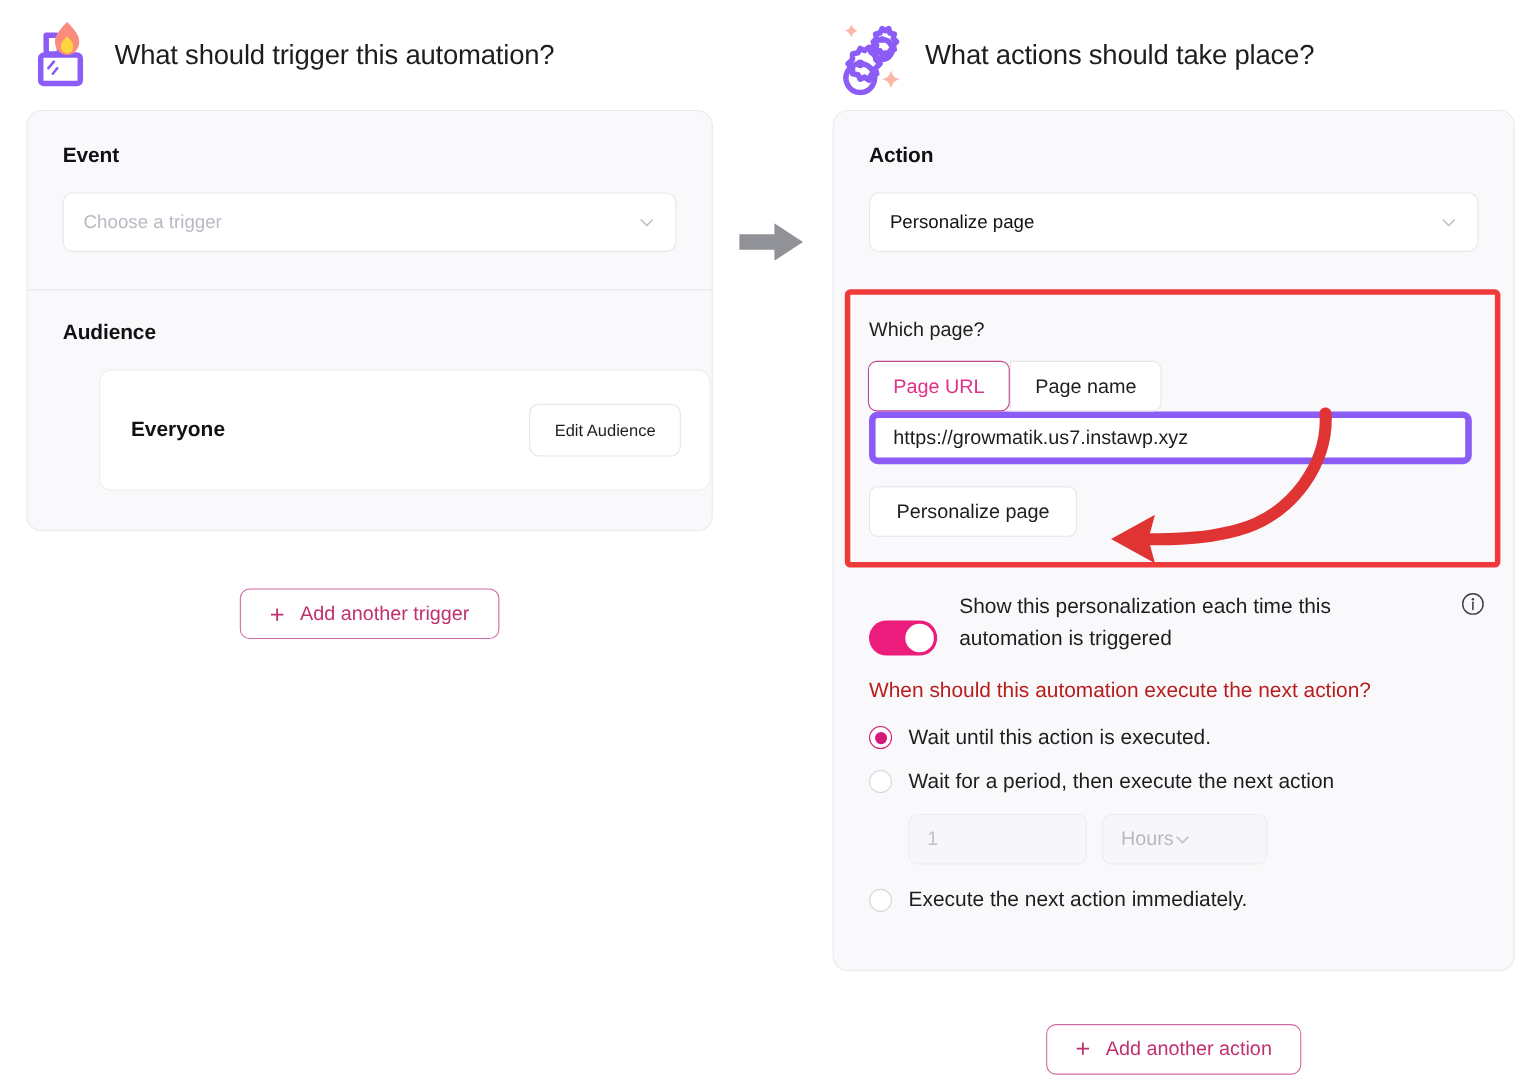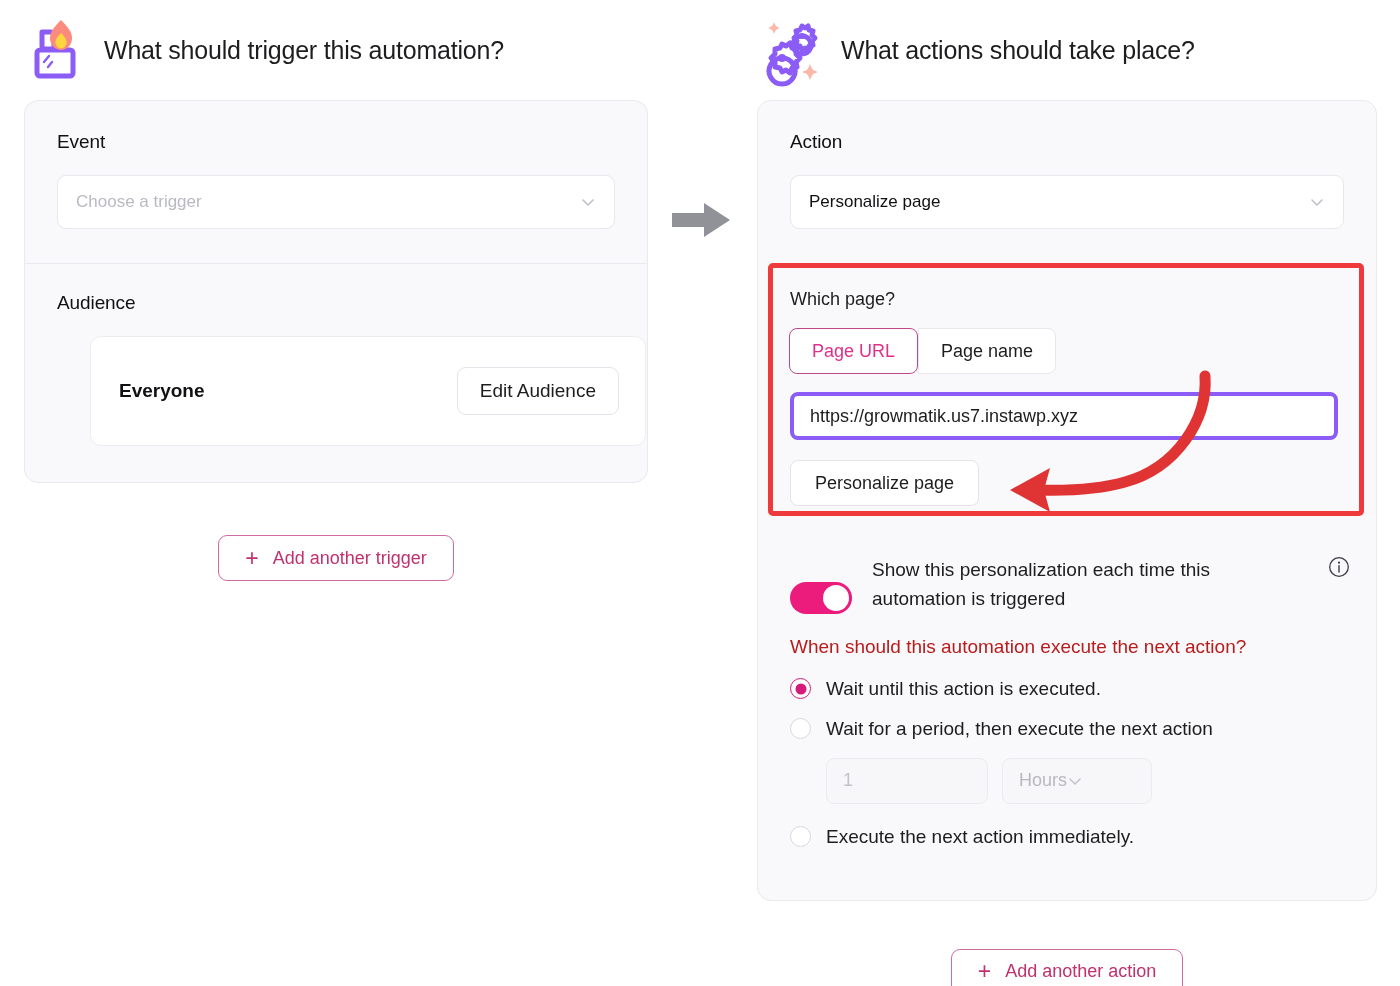--- a/index.html
+++ b/index.html
@@ -34,21 +34,21 @@
     border-radius: 14px;
   }
   .card-left  { width: 624px; }
   .card-right { width: 620px; }
 
   .section { padding: 30px 32px 34px 32px; }
   .section.audience { padding-top: 28px; padding-bottom: 36px; }
   .divider { height: 1px; background: #e9e9ee; width: 100%; }
 
   .section-title {
-    font-size: 19px; font-weight: 400; color: #111114;
+    font-size: 19px; font-weight: 700; color: #111114;
     margin-bottom: 22px; letter-spacing: -0.1px;
   }
 
   
   .select {
     position: relative;
     height: 54px;
     background: #ffffff;
     border: 1px solid #e7e7ec;
     border-radius: 9px;
@@ -76,21 +76,21 @@
     width: 556px;
     gap: 40px;
   }
   .aud-label { font-size: 19px; font-weight: 700; color: #111114; }
   .btn-plain {
     background: #ffffff;
     border: 1px solid #e4e4ea;
     border-radius: 9px;
     height: 48px;
     padding: 0 22px;
-    font-size: 19px; color: #1d1d1f;
+    font-size: 15px; color: #1d1d1f;
     font-family: "Liberation Sans", sans-serif;
     cursor: pointer;
     white-space: nowrap;
   }
 
   
   .btn-pink-outline {
     background: #ffffff;
     border: 1.5px solid #cf6ba4;
     border-radius: 9px;
@@ -147,24 +147,23 @@
   .tab:last-child  { border-radius: 0 8px 8px 0; }
   .tab.active {
     border: 1.5px solid #c0478c;
     color: #e0308a;
     border-radius: 8px;
     margin-left: -1px;
     z-index: 2;
   }
 
   .url-input {
-    margin-top: 18px;
     width: 548px; height: 48px;
     background: #ffffff;
-    border: 4px solid #8b5cf6;
+    border: 6px solid #8b5cf6;
     border-radius: 8px;
     display: flex; align-items: center;
     padding: 0 16px;
     font-size: 18px; color: #1d1d1f;
     font-family: "Liberation Sans", sans-serif;
   }
   .personalize-btn-wrap { margin-top: 20px; }
   .btn-personalize {
     background: #ffffff;
     border: 1px solid #e4e4ea;

